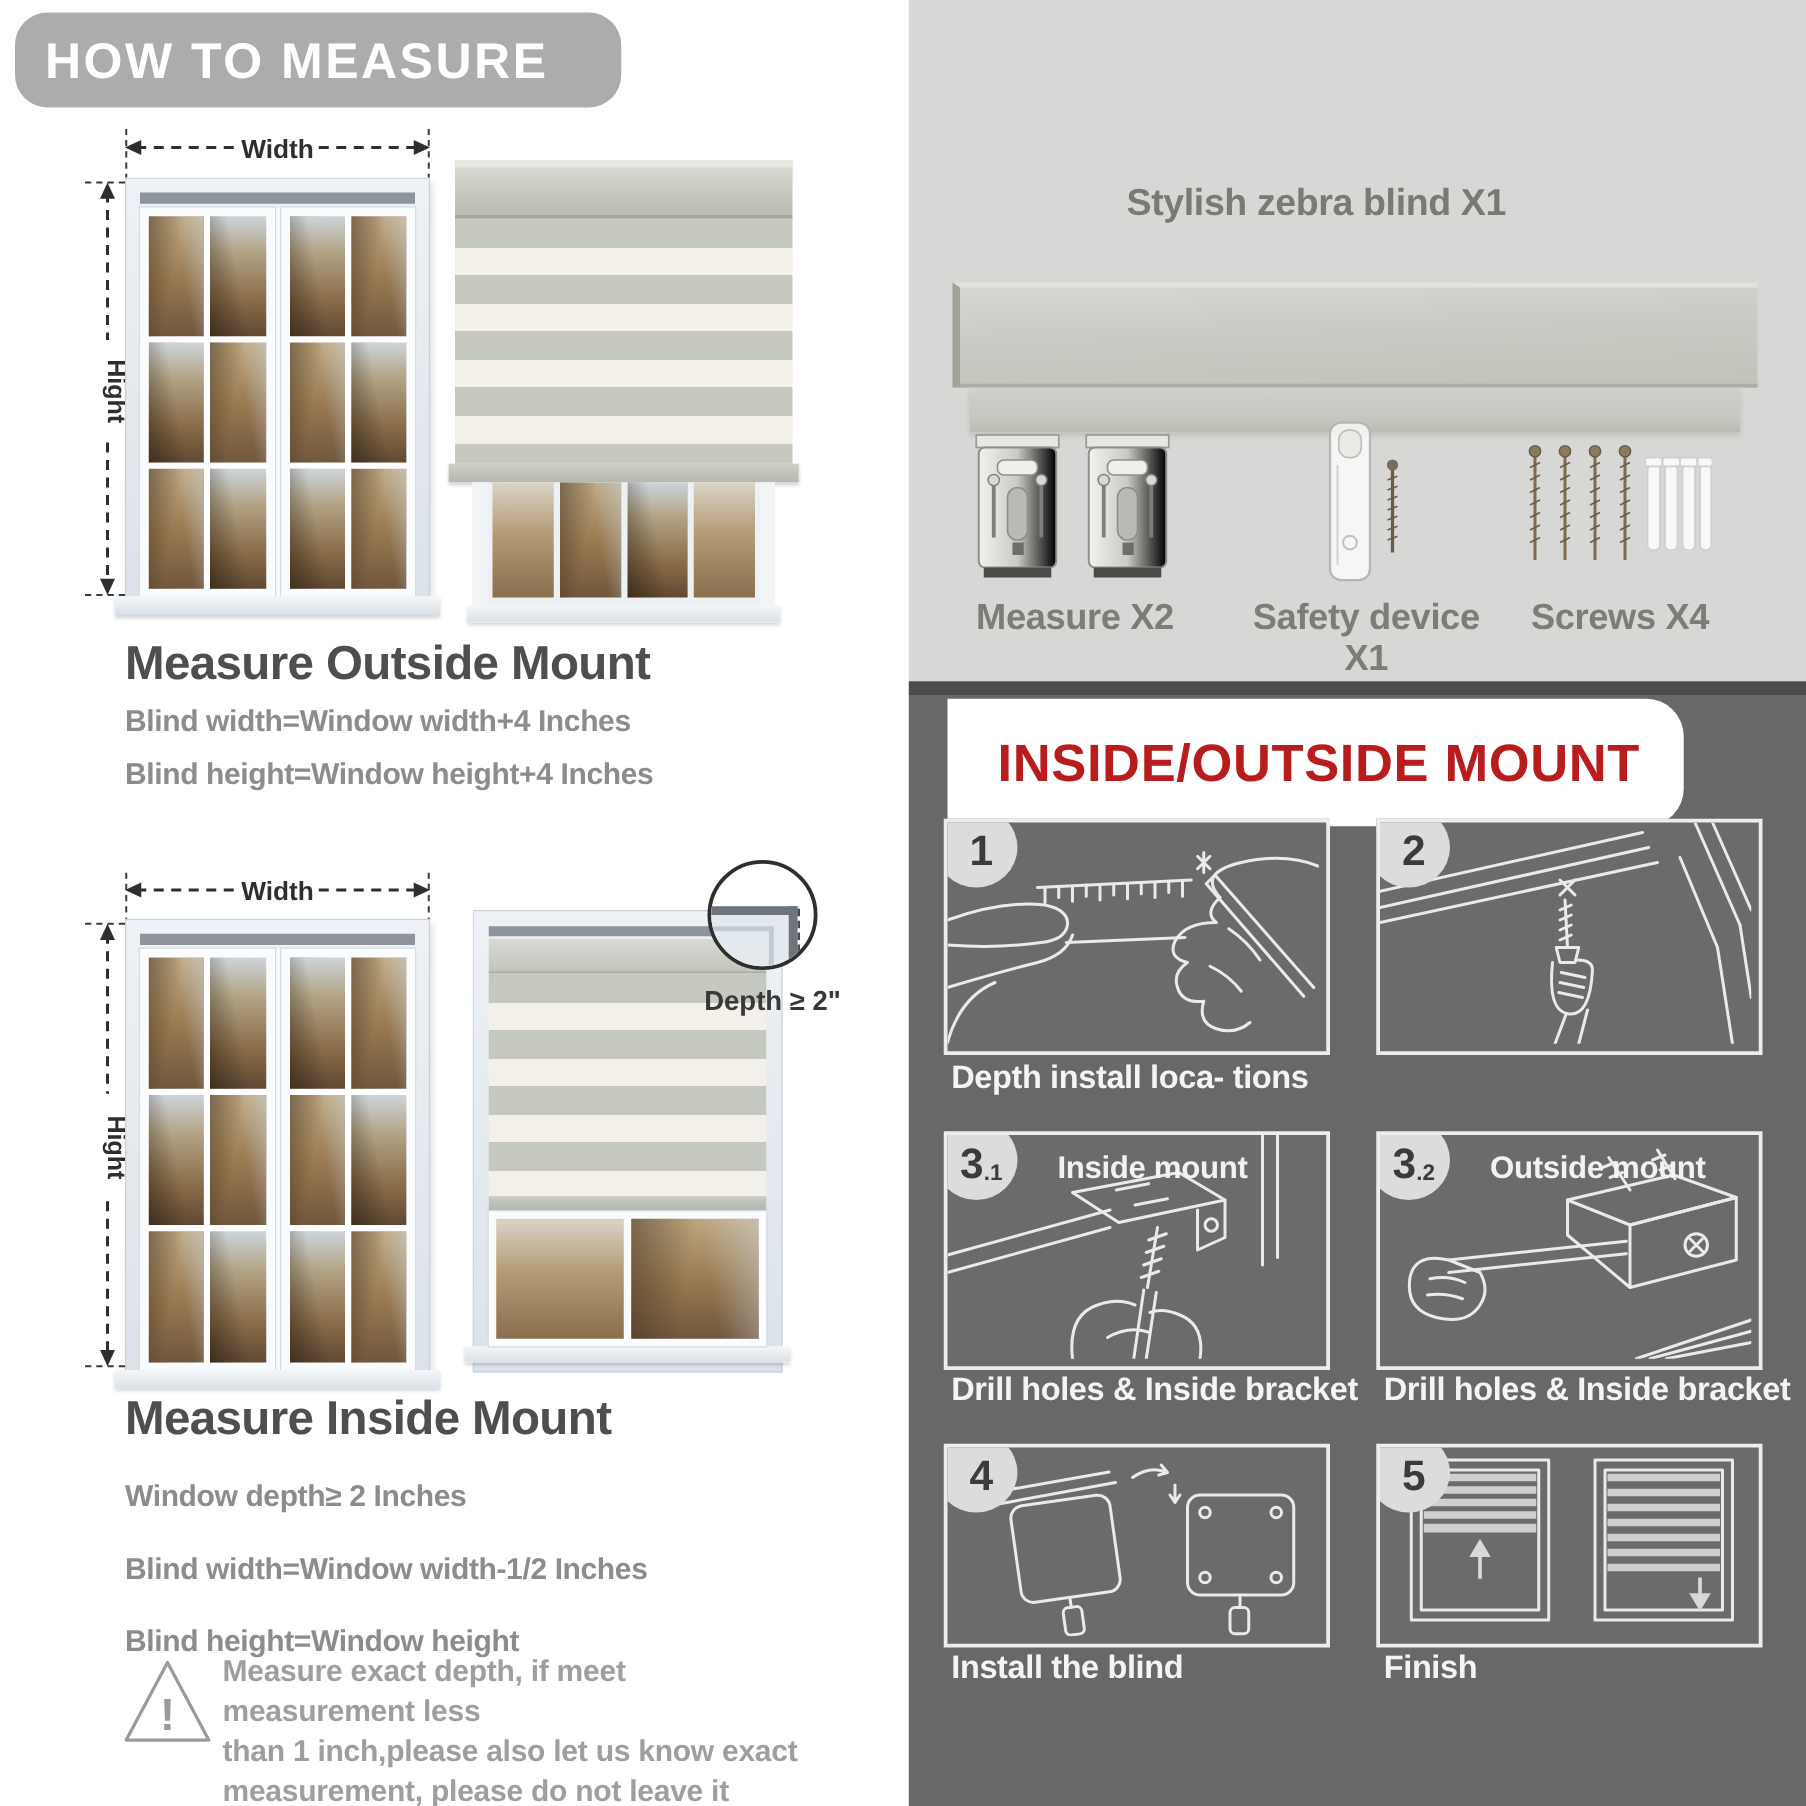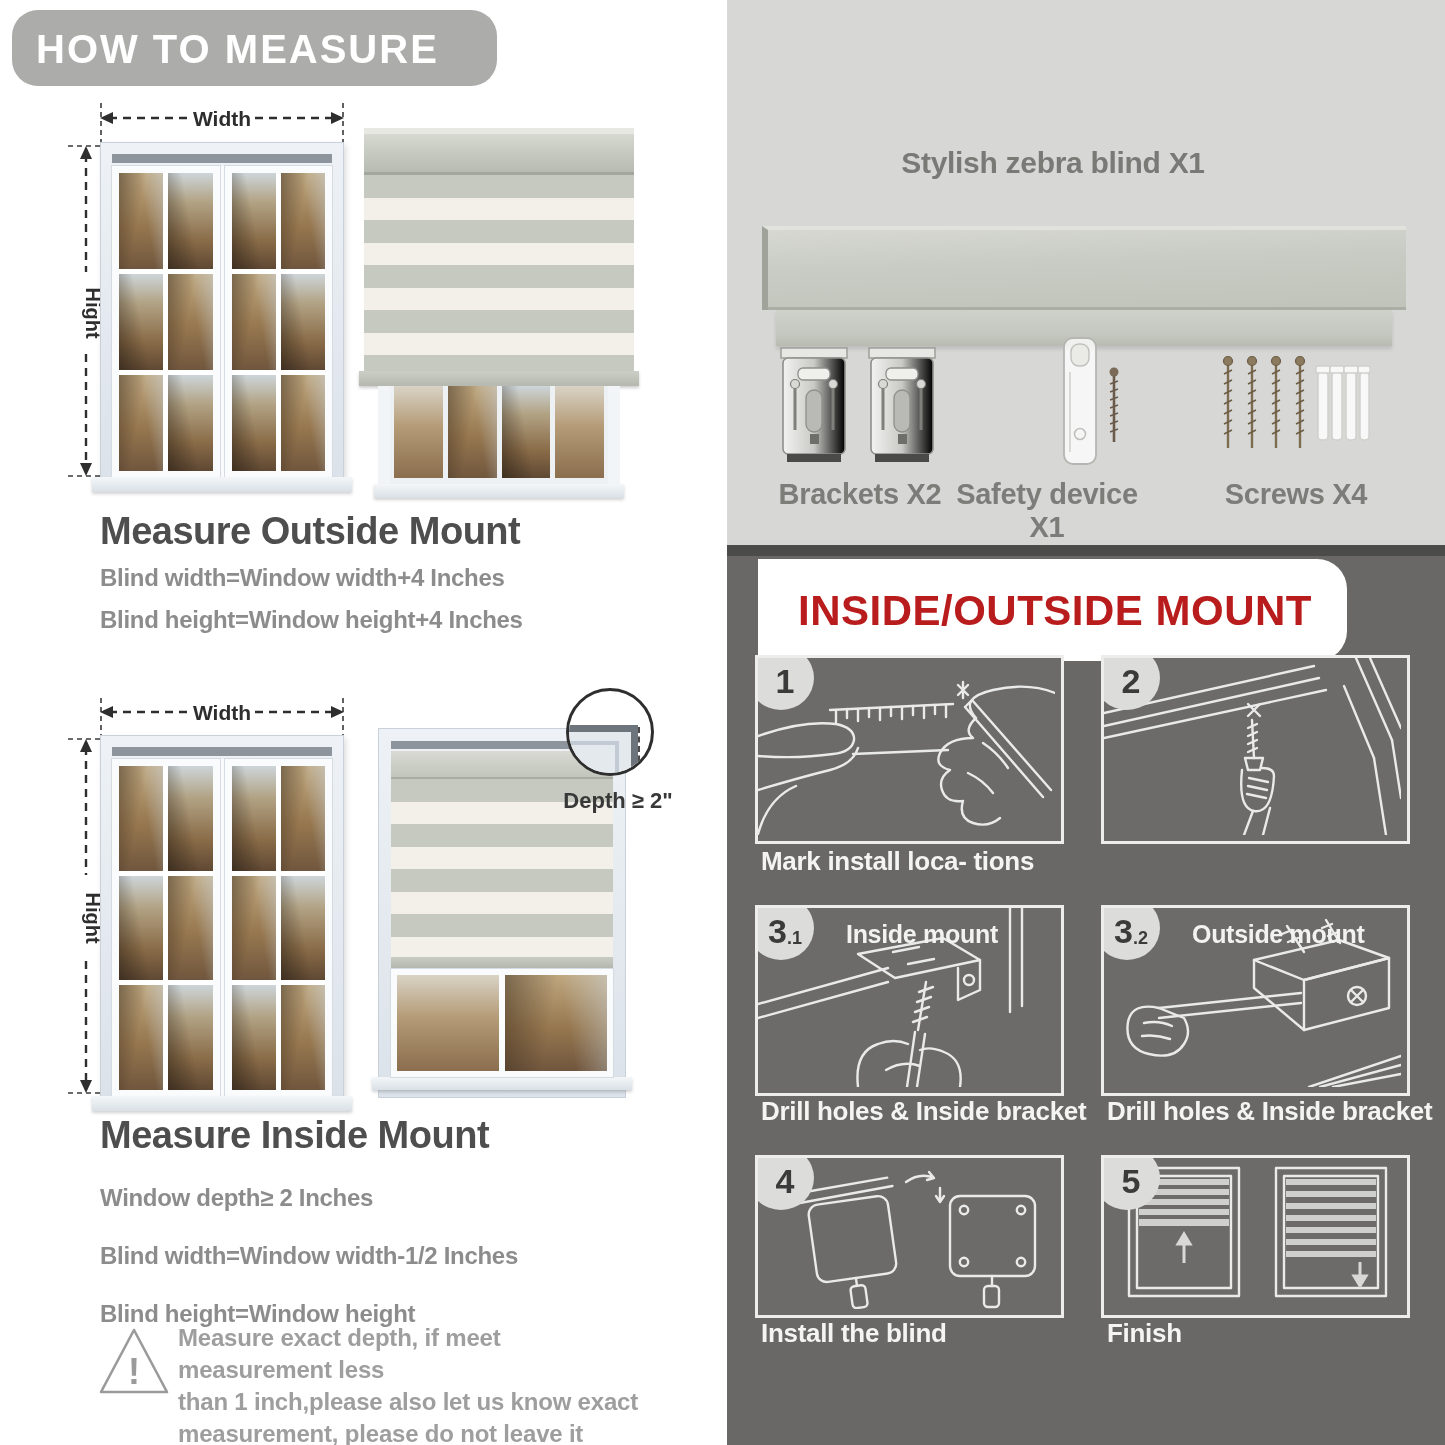--- a/index.html
+++ b/index.html
@@ -312,22 +312,22 @@
         <rect x="112" y="20" width="10" height="68" rx="4"></rect>
       <rect x="126" y="20" width="10" height="68" rx="4"></rect>
         <rect x="140" y="20" width="9" height="68" rx="4"></rect>
       <rect x="96" y="14" width="14" height="7" rx="2"></rect>
         <rect x="110" y="14" width="14" height="7" rx="2"></rect>
       <rect x="124" y="14" width="14" height="7" rx="2"></rect>
         <rect x="138" y="14" width="12" height="7" rx="2"></rect>
     </g>
   </svg>
 
-  <div class="abs comp-label" style="left:760px;">Brackets X2</div>
-  <div class="abs comp-label" style="left:947px;">Safety device X1</div>
+  <div class="abs comp-label" style="left:760px;">Measure X2</div>
+  <div class="abs comp-label" style="left:993px;">Safety device X1</div>
   <div class="abs comp-label" style="left:1196px;">Screws X4</div>
 
   <div class="abs divider"></div>
   <div class="abs dark-bg"></div>
   <div class="abs mount-box">INSIDE/OUTSIDE MOUNT</div>
 
   <div class="panel" style="left:755px;top:655px;height:183px;">
     <div class="badge">
       <span>1</span>
     </div>
@@ -340,21 +340,21 @@
         <path d="M293,132 L214,42 M285,139 L207,49 M214,42 L207,49"></path>
         <path d="M0,78 Q45,62 78,66 Q97,70 96,82 Q94,94 75,96 Q40,101 0,98"></path>
         <path d="M0,132 Q40,120 72,112 Q95,106 100,90"></path>
         <path d="M0,176 Q10,140 38,128"></path>
         <path d="M218,60 Q200,40 235,32 Q270,24 297,35"></path>
         <path d="M218,60 Q205,72 215,80 Q190,80 182,95 Q176,108 192,112 Q180,120 184,132 Q188,145 205,143 Q200,160 215,165 Q230,170 242,160"></path>
         <path d="M225,85 Q240,95 250,110 M210,115 Q225,122 235,135"></path>
       </g>
     </svg>
   </div>
-  <div class="caption" style="left:761px;top:846px;">Mark install loca- tions</div>
+  <div class="caption" style="left:761px;top:846px;">Depth install loca- tions</div>
 
   <div class="panel" style="left:1101px;top:655px;height:183px;">
     <div class="badge">
       <span>2</span>
     </div>
     <svg viewBox="0 0 297 177" width="297" height="177">
       <g class="lineart">
         <path d="M0,55 L210,8 M0,68 L215,20 M0,80 L222,32"></path>
         <path d="M252,0 L288,82 M266,0 L297,70 M240,28 L270,100"></path>
         <path d="M270,100 L282,177 M288,82 L297,140"></path>

